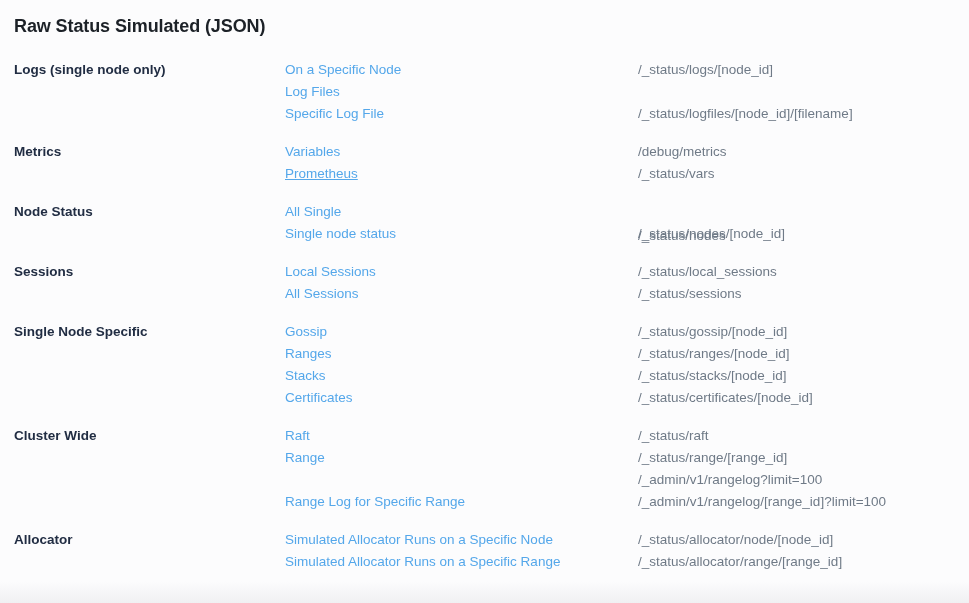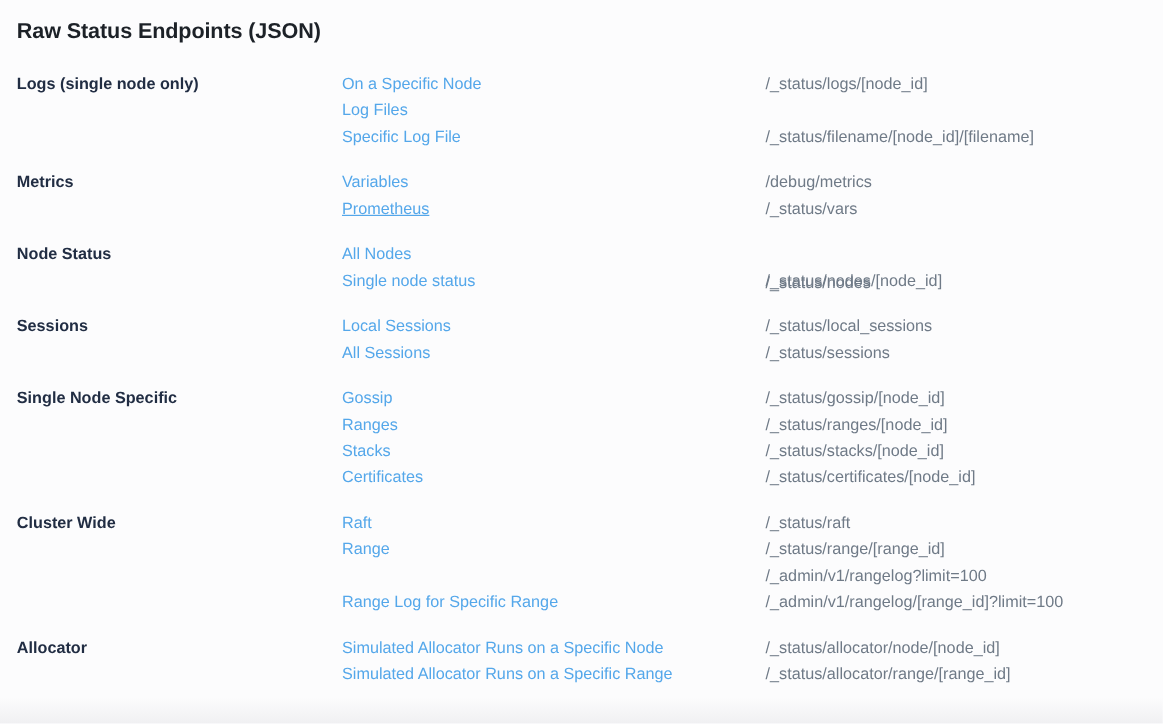--- a/index.html
+++ b/index.html
@@ -72,40 +72,40 @@
     bottom: 0;
     height: 22px;
     background: linear-gradient(180deg, rgba(240,240,241,0) 0%, #f0f0f2 100%);
     z-index: 0;
   }
 </style>
 </head>
 <body>
 
 <div class="page">
-  <h1 class="page-title">Raw Status Endpoints (JSON)</h1>
+  <h1 class="page-title">Raw Status Simulated (JSON)</h1>
   <div id="groups">
       <div class="group">
         <div class="category">Logs (single node only)</div>
         <a class="link" href="#" style="grid-row: 1;">On a Specific Node</a>
         <div class="path" style="grid-row: 1;">/_status/logs/[node_id]</div>
         <a class="link" href="#" style="grid-row: 2;">Log Files</a>
         <a class="link" href="#" style="grid-row: 3;">Specific Log File</a>
-        <div class="path" style="grid-row: 3;">/_status/filename/[node_id]/[filename]</div>
+        <div class="path" style="grid-row: 3;">/_status/logfiles/[node_id]/[filename]</div>
       </div>
       <div class="group">
         <div class="category">Metrics</div>
         <a class="link" href="#" style="grid-row: 1;">Variables</a>
         <div class="path" style="grid-row: 1;">/debug/metrics</div>
         <a class="link" href="#" style="grid-row: 2; text-decoration: underline;">Prometheus</a>
         <div class="path" style="grid-row: 2;">/_status/vars</div>
       </div>
       <div class="group">
         <div class="category">Node Status</div>
-        <a class="link" href="#" style="grid-row: 1;">All Nodes</a>
+        <a class="link" href="#" style="grid-row: 1;">All Single</a>
         <div class="path" style="grid-row: 1; margin-top: 24px;">/_status/nodes</div>
         <a class="link" href="#" style="grid-row: 2;">Single node status</a>
         <div class="path" style="grid-row: 2;">/_status/nodes/[node_id]</div>
       </div>
       <div class="group">
         <div class="category">Sessions</div>
         <a class="link" href="#" style="grid-row: 1;">Local Sessions</a>
         <div class="path" style="grid-row: 1;">/_status/local_sessions</div>
         <a class="link" href="#" style="grid-row: 2;">All Sessions</a>
         <div class="path" style="grid-row: 2;">/_status/sessions</div>

